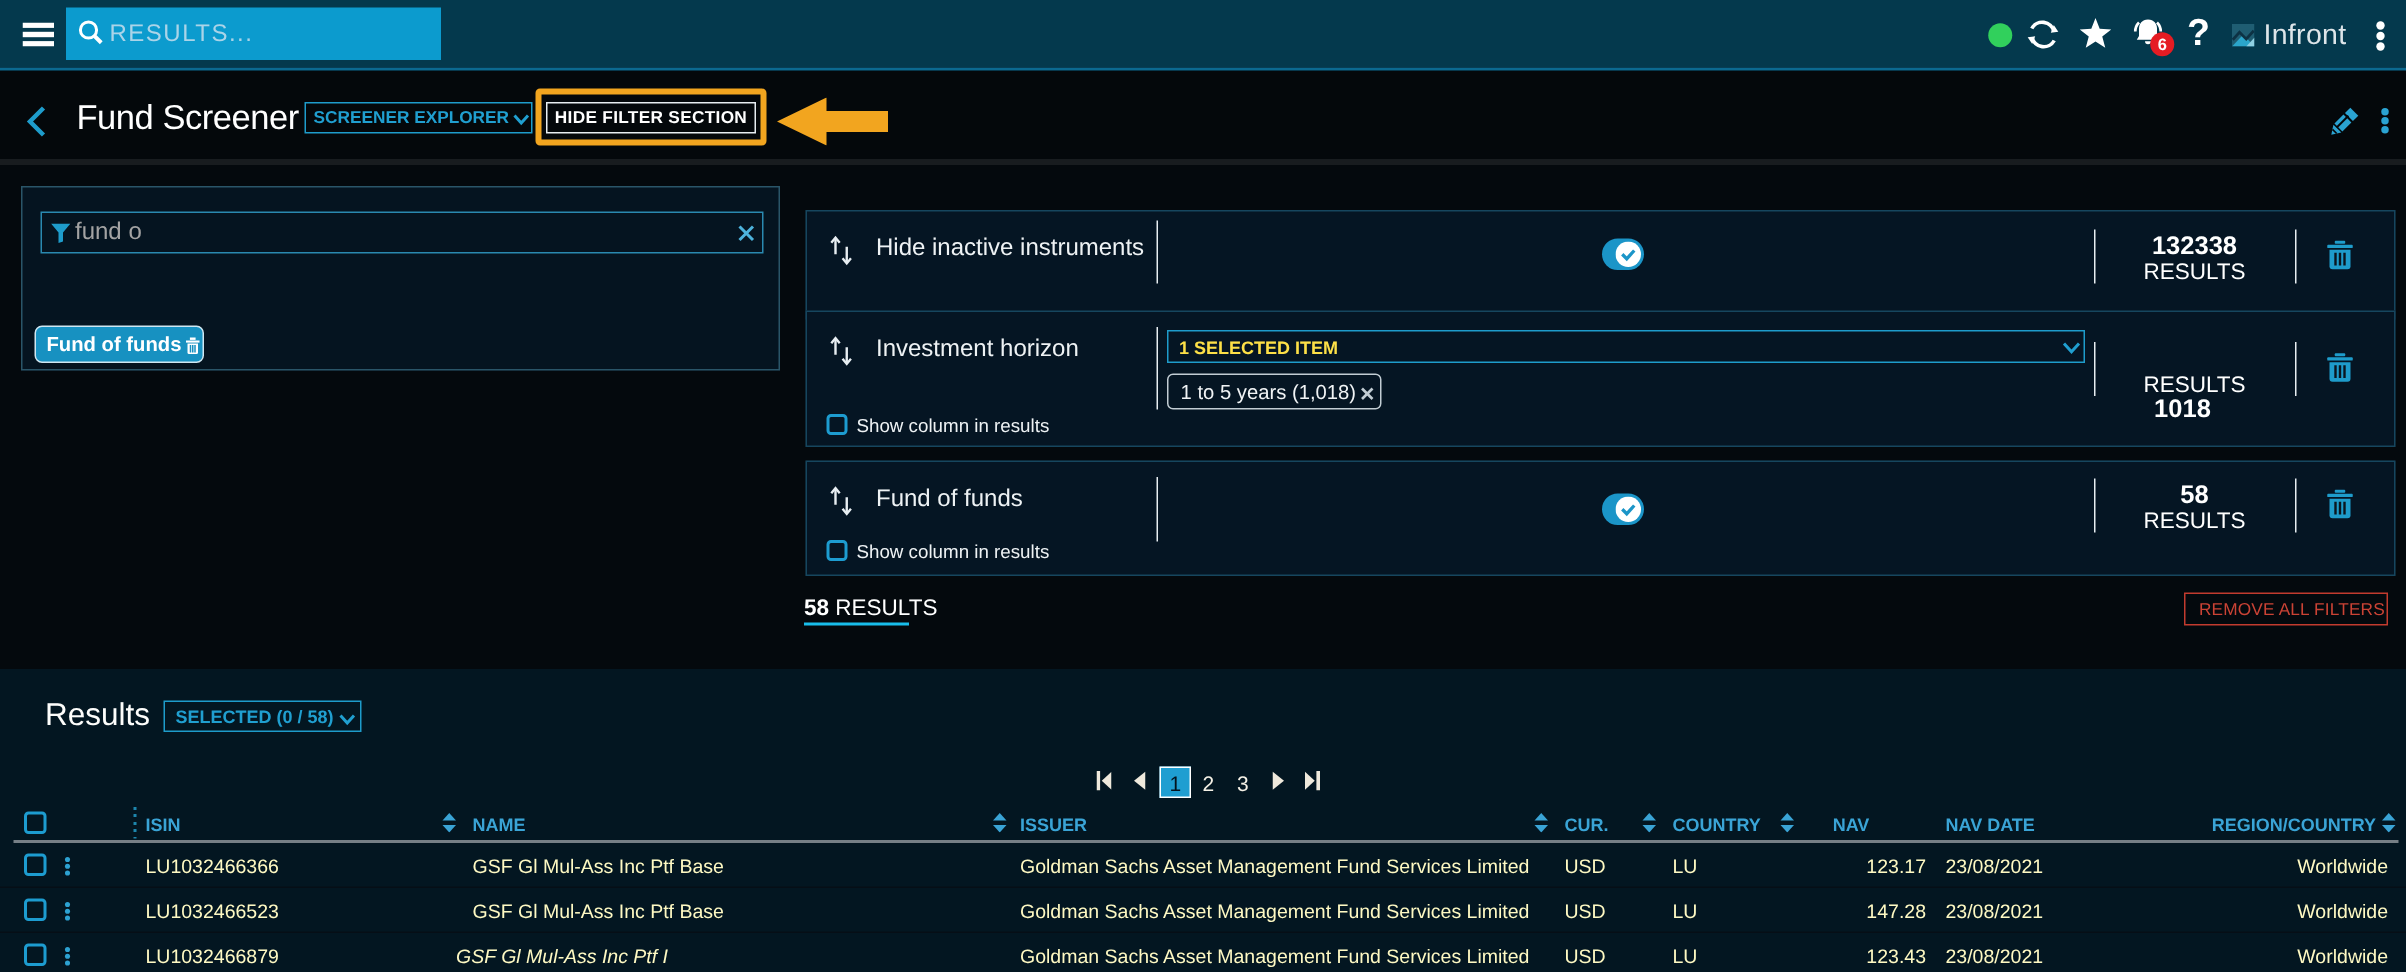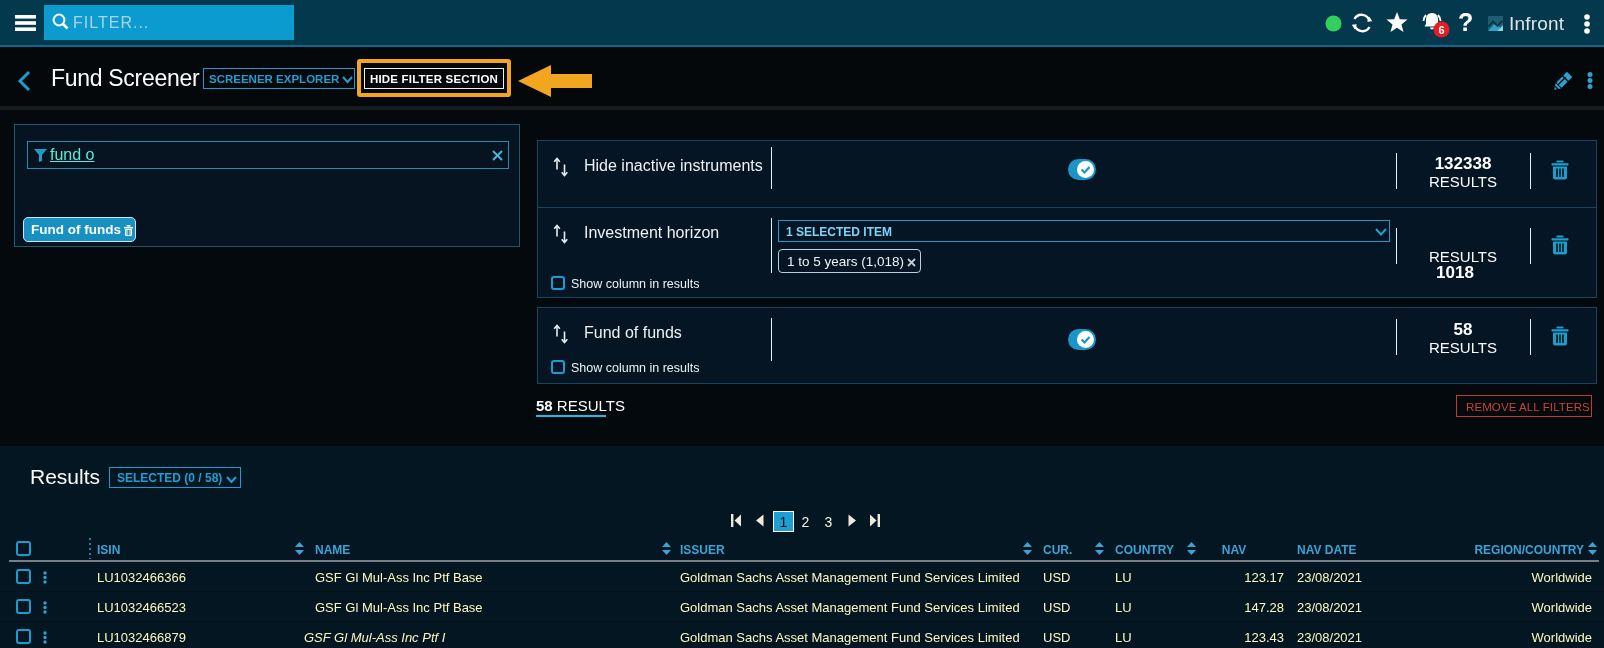--- a/index.html
+++ b/index.html
@@ -28,21 +28,21 @@
     <rect x="0" y="0" width="21" height="3.6" fill="#fff"></rect>
     <rect x="0" y="6.2" width="21" height="3.6" fill="#fff"></rect>
     <rect x="0" y="12.4" width="21" height="3.6" fill="#fff"></rect>
   </svg>
 
   <div class="abs" style="left:44px;top:5px;width:250px;height:35px;background:#0c9bce;"></div>
   <svg class="abs" style="left:52px;top:13px" width="17" height="17" viewBox="0 0 17 17">
     <circle cx="7" cy="7" r="5.4" fill="none" stroke="#fff" stroke-width="2"></circle>
     <line x1="11" y1="11" x2="15.5" y2="15.5" stroke="#fff" stroke-width="2.6"></line>
   </svg>
-  <div class="abs" style="left:73px;top:14px;color:#abd4e8;font-size:16px;letter-spacing:1px;">FILTER...</div>
+  <div class="abs" style="left:73px;top:14px;color:#abd4e8;font-size:16px;letter-spacing:1px;">RESULTS...</div>
 
   <circle class="abs"></circle>
   <svg class="abs" style="left:1325px;top:15px" width="17" height="17">
       <circle cx="8.5" cy="8.5" r="8" fill="#31d05c"></circle>
     </svg>
 
   <svg class="abs" style="left:1351px;top:12px" width="22" height="22" viewBox="0 0 22 22">
     <g stroke="#fff" stroke-width="2.4" fill="none">
       <path d="M 3.5 7 A 8 8 0 0 1 18.3 9"></path>
       <path d="M 18.5 15 A 8 8 0 0 1 3.7 13"></path>
@@ -117,21 +117,21 @@
 </div>
 <div class="abs" id="divider"></div>
 <div class="abs" style="left:0;top:45px;width:1604px;height:2px;background:#0b6990;"></div>
 <div class="abs" id="filters">
 
   <div class="abs" style="left:14px;top:14px;width:506px;height:123px;background:#051420;border:1px solid #2a5568;">
     <div class="abs" style="left:12px;top:16px;width:482px;height:28px;border:1px solid #2a89b0;"></div>
     <svg class="abs" style="left:19px;top:24px" width="13" height="13" viewBox="0 0 13 13">
         <polygon points="0,0 13,0 8,6 8,12 5,13 5,6" fill="#1e9ccb"></polygon>
       </svg>
-    <div class="abs" style="left:35px;top:21px;color:#5eead4;font-size:16px;text-decoration:underline;">fund o</div>
+    <div class="abs" style="left:35px;top:21px;color:#a3a3a3;font-size:16px;">fund o</div>
     <svg class="abs" style="left:477px;top:25px" width="11" height="11" viewBox="0 0 11 11">
         <g stroke="#4db3dc" stroke-width="2">
           <line x1="1" y1="1" x2="10" y2="10"></line>
           <line x1="10" y1="1" x2="1" y2="10"></line>
         </g>
       </svg>
     <div class="abs" style="left:8px;top:92px;width:113px;height:25px;background:#1791c1;border:1.5px solid #cfe7f2;border-radius:5px;">
       <div class="abs" style="left:7px;top:4px;color:#fff;font-size:13.5px;font-weight:bold;white-space:nowrap;">Fund of funds</div>
       <svg class="abs" style="left:99px;top:6px" width="11" height="12" viewBox="0 0 11 12">
           <g fill="#fff">
@@ -188,21 +188,21 @@
         <g stroke="#e8eef2" stroke-width="1.6" fill="none">
           <line x1="5" y1="2" x2="5" y2="12.5"></line>
           <polyline points="2.2,4.8 5,1.4 7.8,4.8"></polyline>
           <line x1="12.5" y1="7.5" x2="12.5" y2="18"></line>
           <polyline points="9.7,15.2 12.5,18.6 15.3,15.2"></polyline>
         </g>
       </svg>
     <div class="abs lbl17" style="left:46px;top:16px;">Investment horizon</div>
     <div class="abs vdiv" style="left:233px;top:10px;height:55px;"></div>
     <div class="abs" style="left:240px;top:12px;width:612px;height:22px;border:1px solid #1e9ccb;">
-      <div class="abs" style="left:7px;top:4px;color:#7dd3fc;font-size:12px;font-weight:bold;white-space:nowrap;">1 SELECTED ITEM</div>
+      <div class="abs" style="left:7px;top:4px;color:#fde047;font-size:12px;font-weight:bold;white-space:nowrap;">1 SELECTED ITEM</div>
       <svg class="abs" style="left:596px;top:7px" width="12" height="8" viewBox="0 0 12 8">
           <polyline points="1,1 6,6.5 11,1" stroke="#209fd0" stroke-width="2" fill="none"></polyline>
         </svg>
     </div>
     <div class="abs" style="left:240px;top:41px;width:143px;height:24px;border:1px solid #c2cdd4;border-radius:4px;">
       <div class="abs" style="left:8px;top:4px;color:#f0f3f5;font-size:13.5px;white-space:nowrap;">1 to 5 years (1,018)</div>
       <svg class="abs" style="left:128px;top:8px" width="9" height="9" viewBox="0 0 9 9">
           <g stroke="#c2cdd4" stroke-width="1.8">
             <line x1="1" y1="1" x2="8" y2="8"></line>
             <line x1="8" y1="1" x2="1" y2="8"></line>

